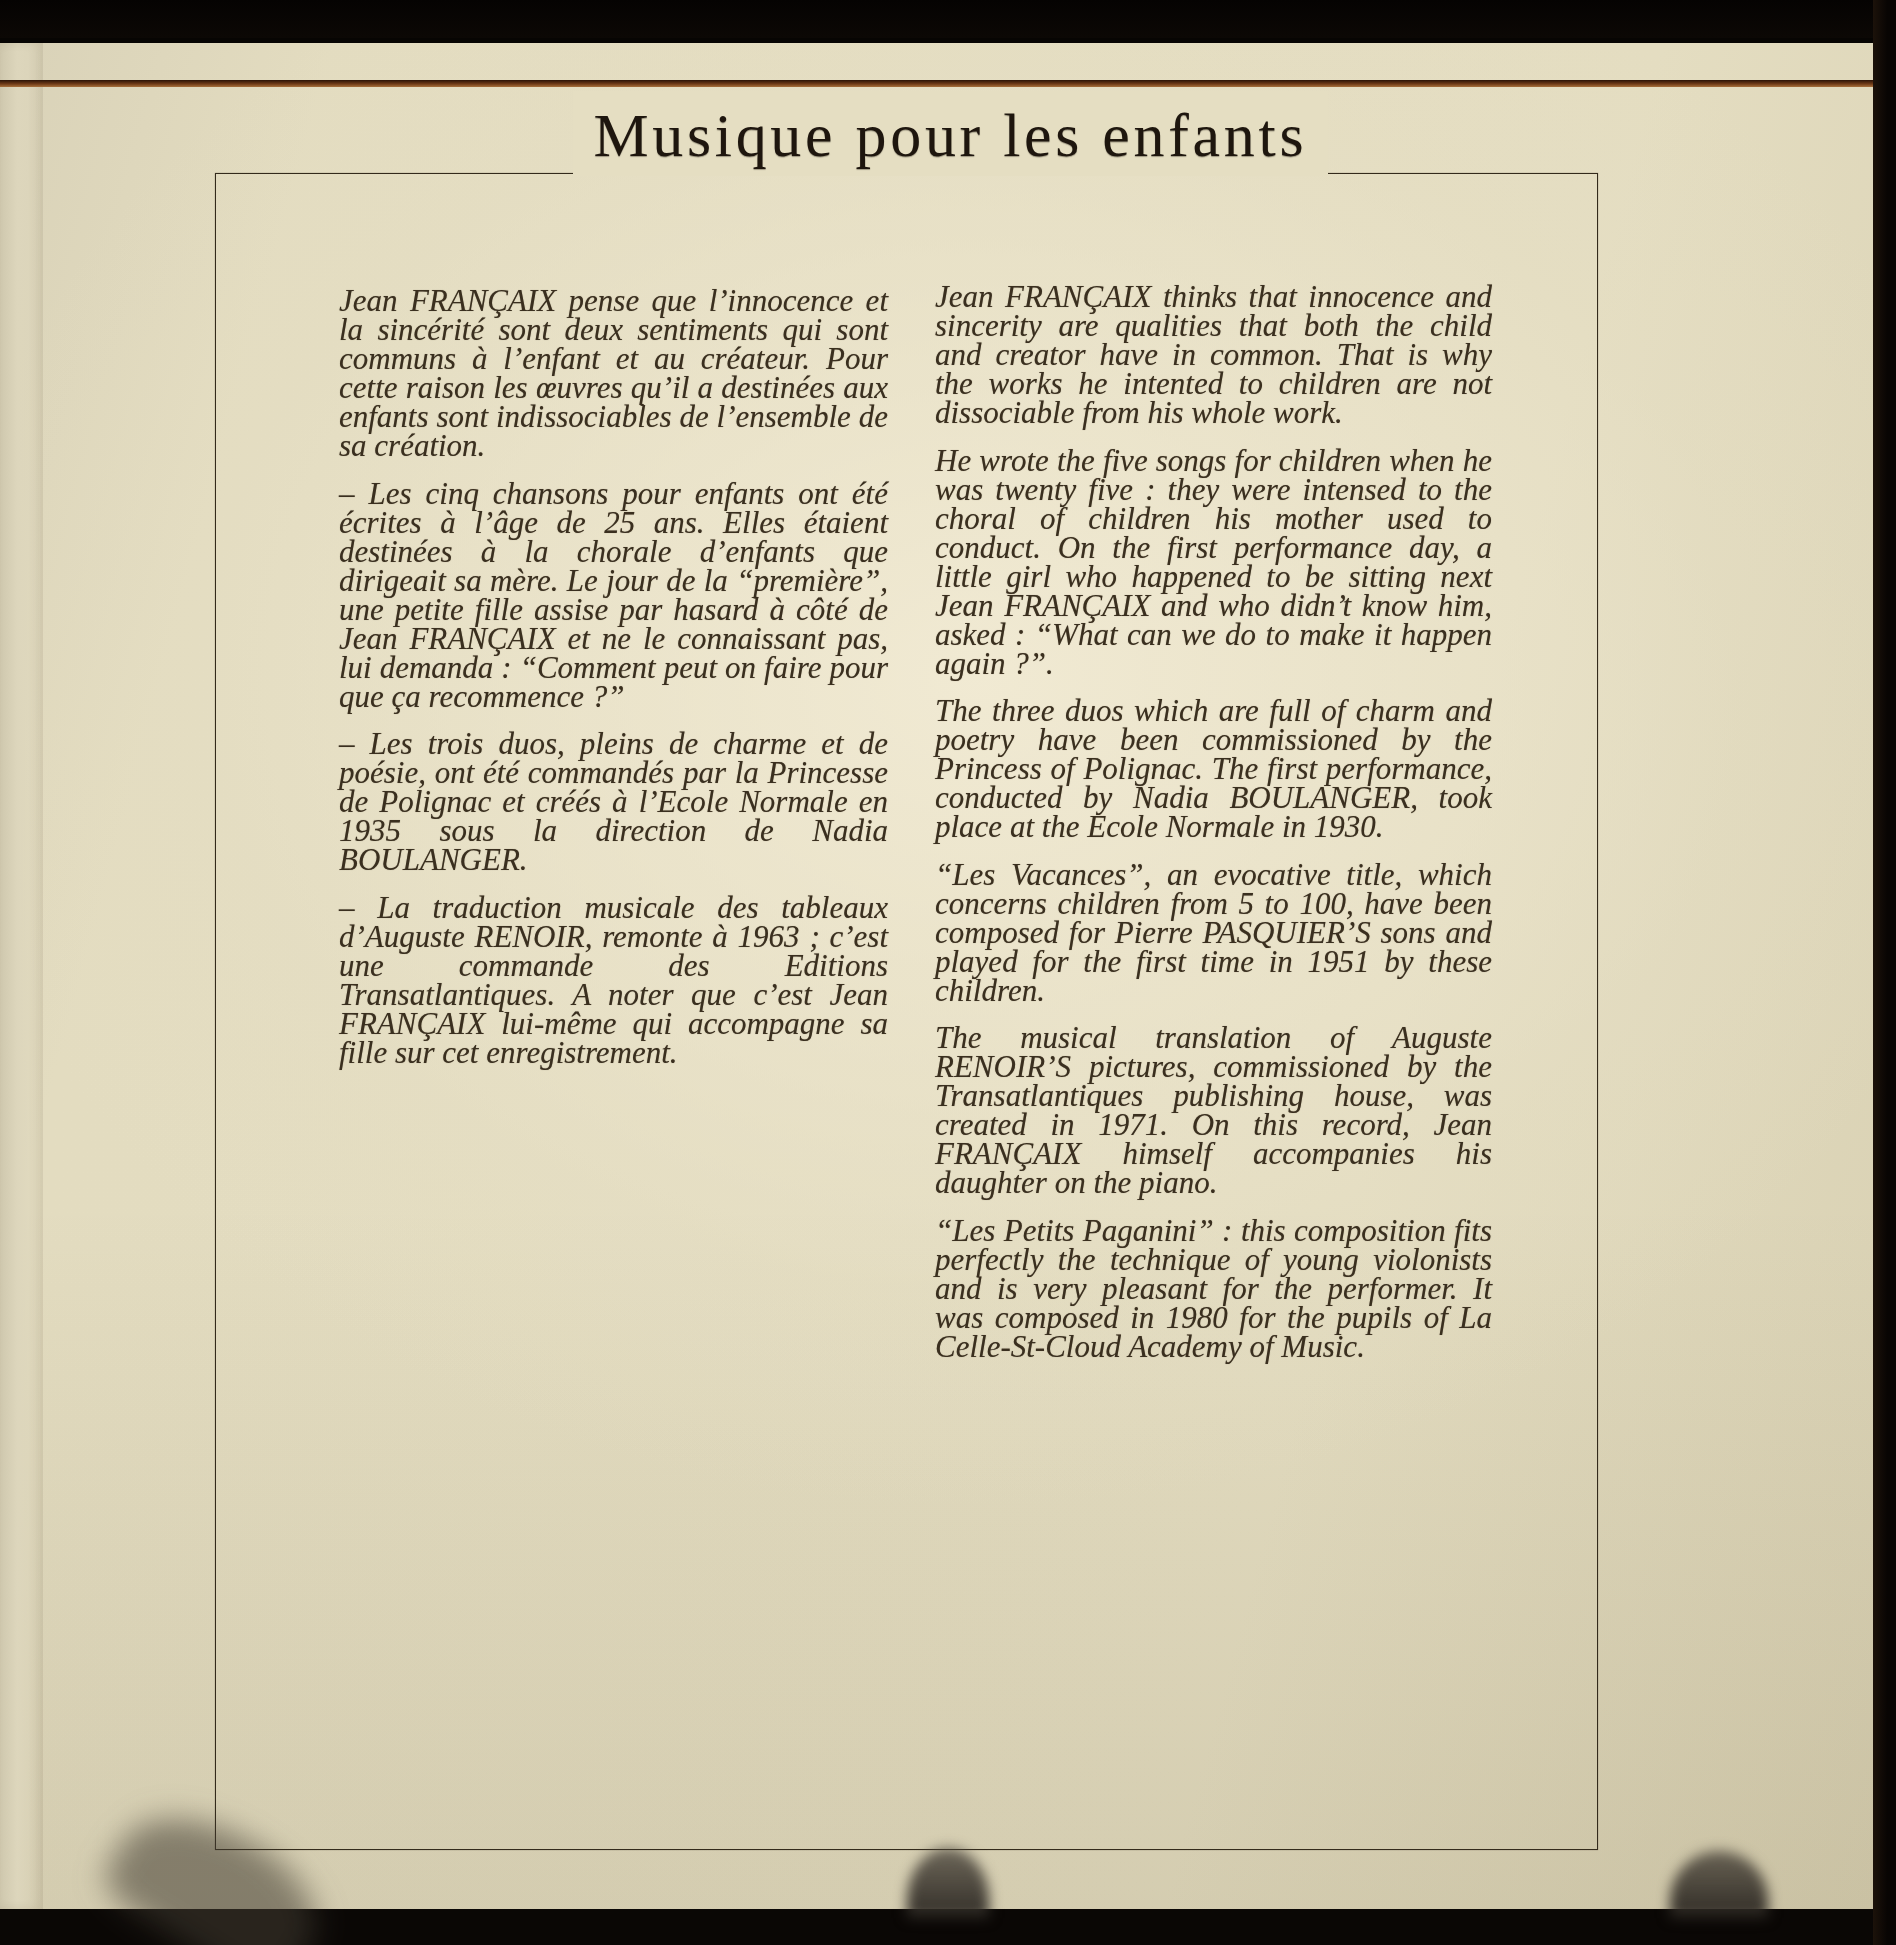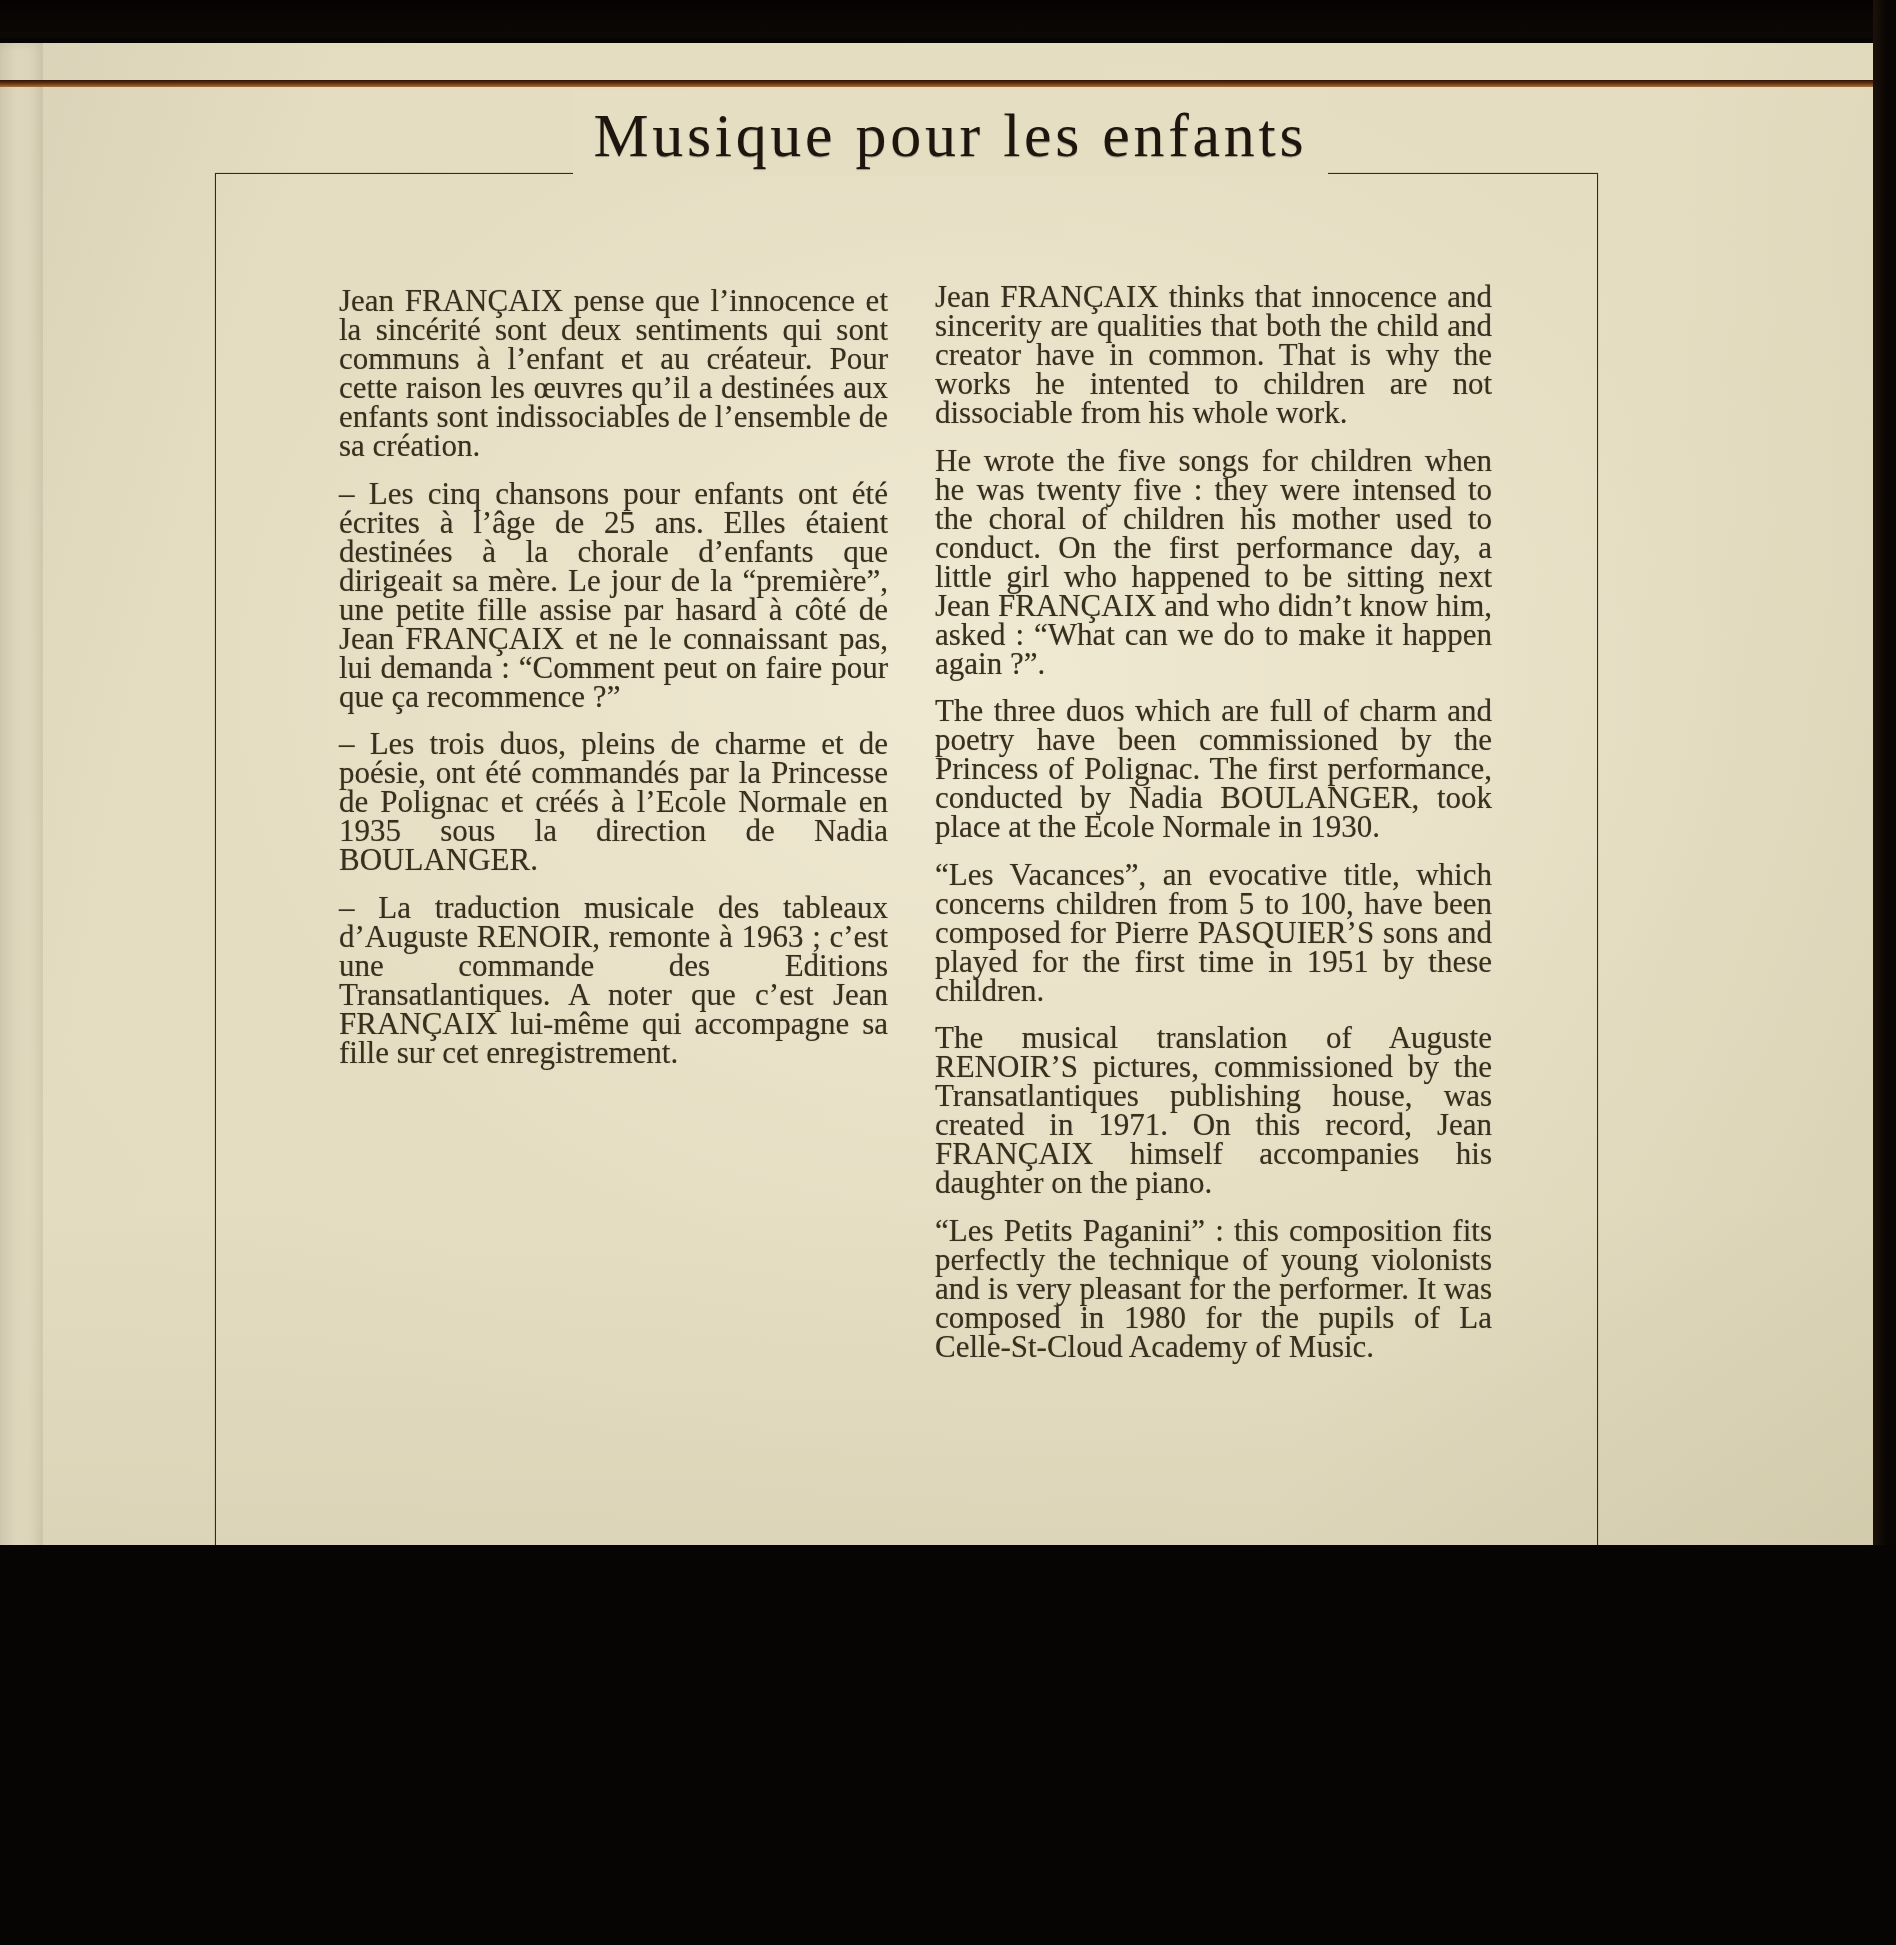--- a/index.html
+++ b/index.html
@@ -1,17 +1,17 @@
 <!DOCTYPE html>
 <html style="font-size:15px"><head>
 <meta charset="utf-8">
 <style>
   html,body{margin:0;padding:0;background:#070503;}
   .stage{
-    position:relative;width:1897px;height:1545px;overflow:hidden;
+    position:relative;width:1897px;height:1945px;overflow:hidden;
     background:#070503;
     font-family:"Liberation Serif", serif;
   }
   
   .cover{
     position:absolute;left:0;top:43px;width:1875px;height:1866px;
     background:
       radial-gradient(ellipse 1391px 1113px at 52% 34%, rgba(243,236,214,.85) 0%, rgba(230,223,197,.35) 55%, rgba(0,0,0,0) 75%),
       linear-gradient(to bottom, rgba(0,0,0,0) 62%, rgba(74,62,30,.10) 100%),
       linear-gradient(105deg, #d9d2b8 0%, #e3dcc0 14%, #e4ddc1 70%, #d8d0b2 100%);
@@ -40,21 +40,21 @@
     position:absolute;left:573px;top:48px;height:85px;line-height:89px;
     margin:0;padding:0 20.4px;
     background:#e5dec2;
     font-size:62px;font-weight:400;letter-spacing:3.7px;
     color:#1e160e;white-space:nowrap;
     text-shadow:0 0.9px 0.9px rgba(30,22,14,.35);
   }
   
   .col{
     position:absolute;
-    font-size:31px;line-height:29px;
+    font-style:italic;font-size:31px;line-height:29px;
     color:#3a2f1f;text-align:justify;
     text-shadow:0 0 0.9px rgba(58,47,31,.45);
   }
   .col p{margin:0 0 18.6px 0;}
   .col-fr{left:339px;top:243px;width:549px;}
   .col-en{left:935px;top:239px;width:557px;}
   
   .shadow{position:absolute;filter:blur(6.5px);}
   .shadow-left{
     left:111px;top:1832px;width:213px;height:121px;filter:blur(15px);

